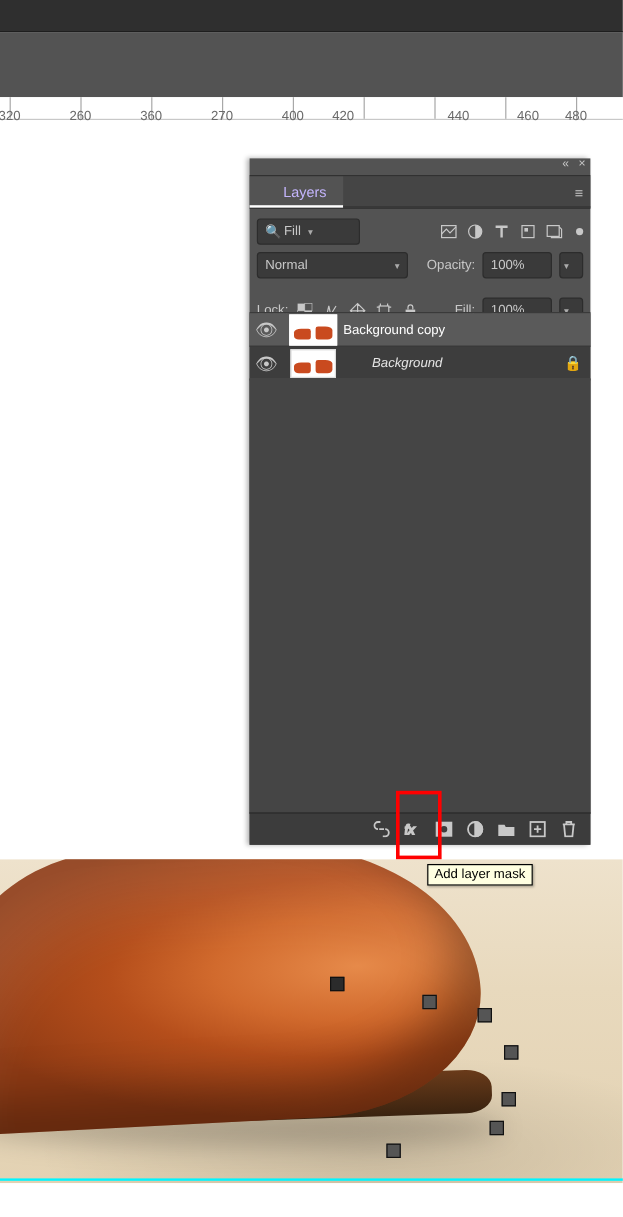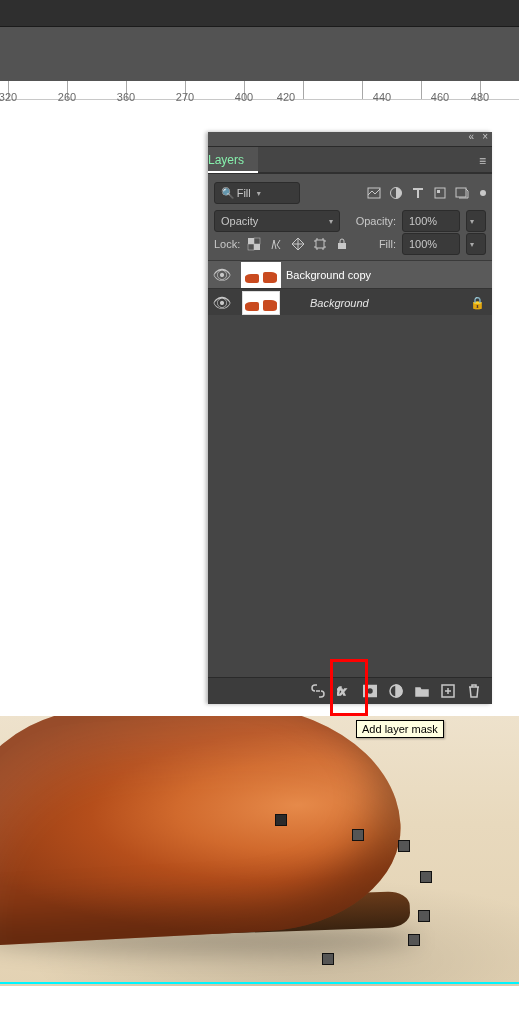--- a/index.html
+++ b/index.html
@@ -6,28 +6,28 @@
   .top-bar{position:absolute;left:0;top:0;width:519px;height:26px;background:#2f2f2f;border-bottom:1px solid #1b1b1b;}
   .menu-bar{position:absolute;left:0;top:27px;width:519px;height:54px;background:#535353;}
   .ruler{position:absolute;left:0;top:81px;width:519px;height:18px;background:#fff;border-bottom:1px solid #c8c8c8;}
   .tick{position:absolute;top:0;height:18px;width:1px;background:#a8a8a8;}
   .tick-label{position:absolute;top:10px;font-size:11px;color:#6a6a6a;transform:translateX(-50%);}
 
   .panel{position:absolute;left:208px;top:132px;width:284px;height:572px;background:#535353;box-shadow:-2px 0 4px rgba(0,0,0,.3);}
   .panel-titlebtns{position:absolute;right:4px;top:-2px;height:12px;display:flex;gap:8px;align-items:center;}
   .panel-btn{font-size:10px;color:#c8c8c8;cursor:pointer;}
   .panel-tabs{position:absolute;left:0;top:14px;height:28px;width:100%;display:flex;border-top:1px solid #2a2a2a;border-bottom:1px solid #303030;box-sizing:border-box;}
-  .tab{font-size:12px;color:#86efac;padding:6px 14px 0 0;background:#535353;cursor:pointer;border-bottom:2px solid #fff;}
+  .tab{font-size:12px;color:#c4b5fd;padding:6px 14px 0 28px;background:#535353;cursor:pointer;border-bottom:2px solid #fff;}
   .tabs-rest{flex:1;background:#454545;border-bottom:1px solid #303030;}
   .panel-menu{position:absolute;right:6px;top:22px;font-size:12px;color:#c8c8c8;}
 
   .row{position:absolute;left:6px;right:6px;height:22px;display:flex;align-items:center;gap:6px;font-size:11px;color:#c8c8c8;}
   .row1{top:50px;}
   .row2{top:78px;}
-  .row3{top:101px;justify-content:space-between;}
+  .row3{top:116px;justify-content:space-between;}
   .select{background:#3a3a3a;border:1px solid #2c2c2c;border-radius:3px;height:20px;display:flex;align-items:center;padding:0 6px;font-size:11px;color:#c8c8c8;}
   .caret{margin-left:6px;font-size:8px;color:#aaa;}
   .search-ico{margin-right:2px;}
   .filter-ic{width:16px;height:16px;display:flex;align-items:center;justify-content:center;cursor:pointer;color:#c8c8c8;}
   .filter-ic svg{width:14px;height:14px;fill:#c8c8c8;}
   .dot{width:6px;height:6px;border-radius:50%;background:#c8c8c8;margin-left:4px;}
   .divider{position:absolute;left:0;right:0;height:1px;background:#3a3a3a;}
   .div-a{top:128px;}
 
   .layers-area{position:absolute;left:0;top:129px;right:0;bottom:26px;background:#3d3d3d;}
@@ -163,21 +163,21 @@
         <svg viewBox="0 0 14 14">
           <rect x="1" y="2" width="10" height="9" fill="none" stroke="#c8c8c8"></rect>
           <polyline points="11,3 13,5 13,12 4,12" fill="none" stroke="#c8c8c8"></polyline>
         </svg>
       </div>
     <span class="dot"></span>
   </div>
 
   <div class="row row2">
     <div class="select" style="width:112px">
-      <span>Opacity</span>
+      <span>Normal</span>
       <span class="caret" style="margin-left:auto">▾</span>
     </div>
     <div style="flex:1"></div>
     <span>Opacity:</span>
     <div class="select" style="width:44px">
       <span>100%</span>
     </div>
     <div class="select" style="width:12px;padding:0 3px">
       <span class="caret" style="margin:0">▾</span>
     </div>

